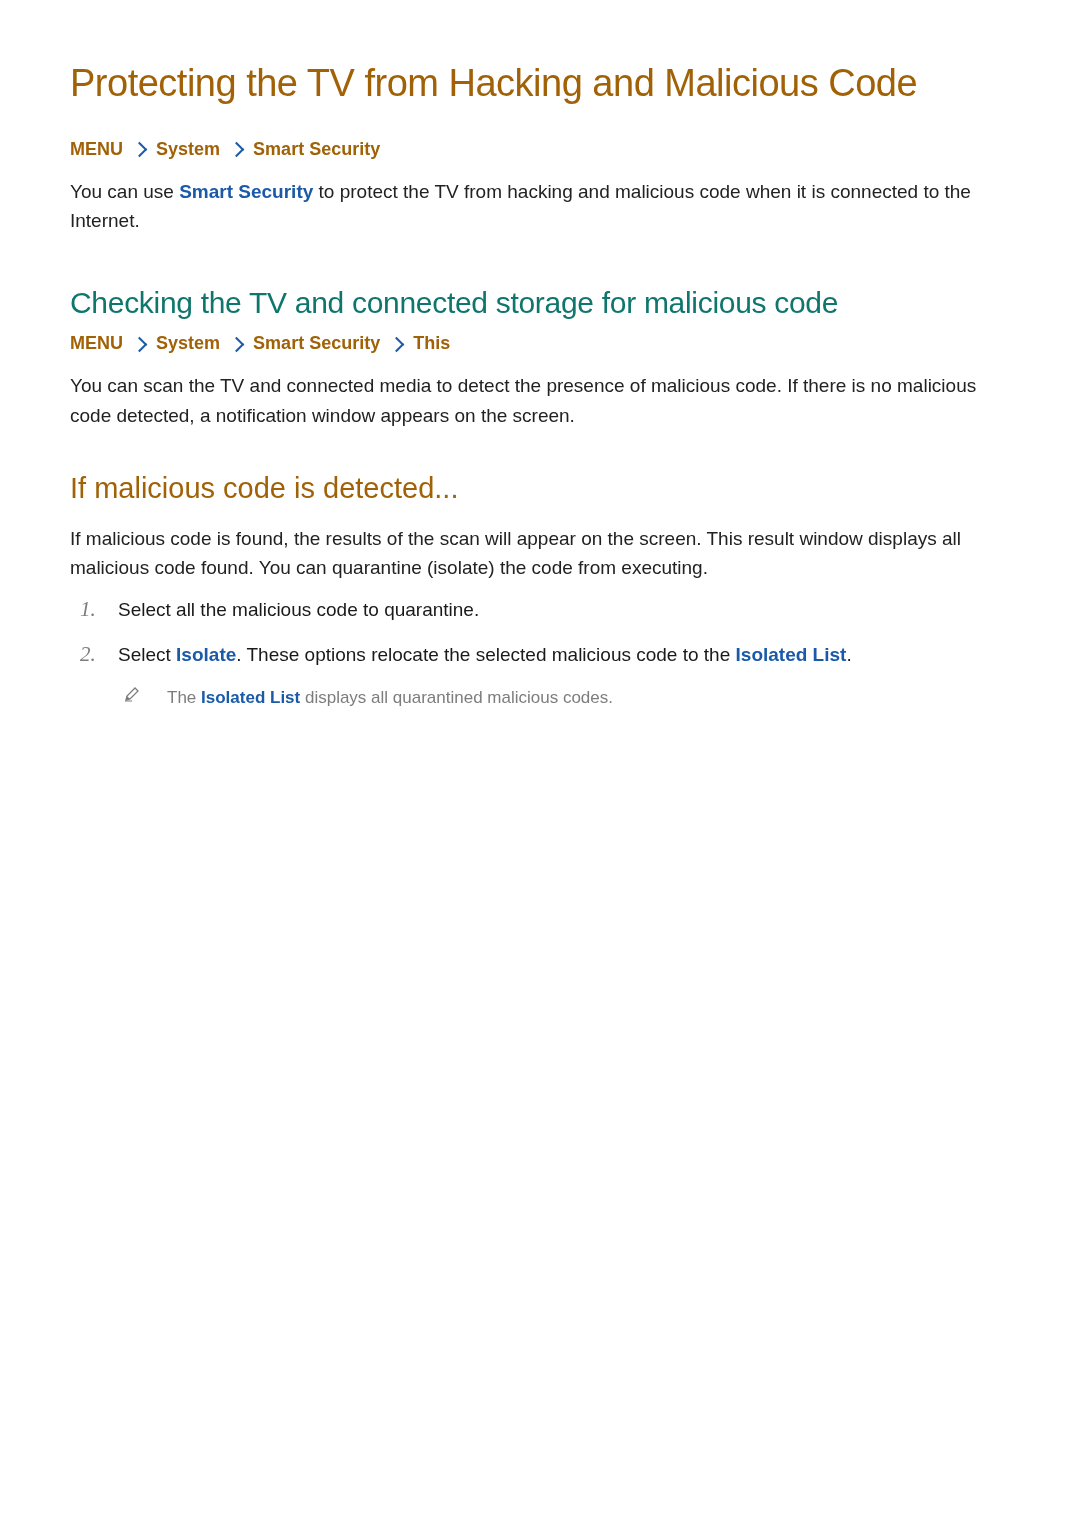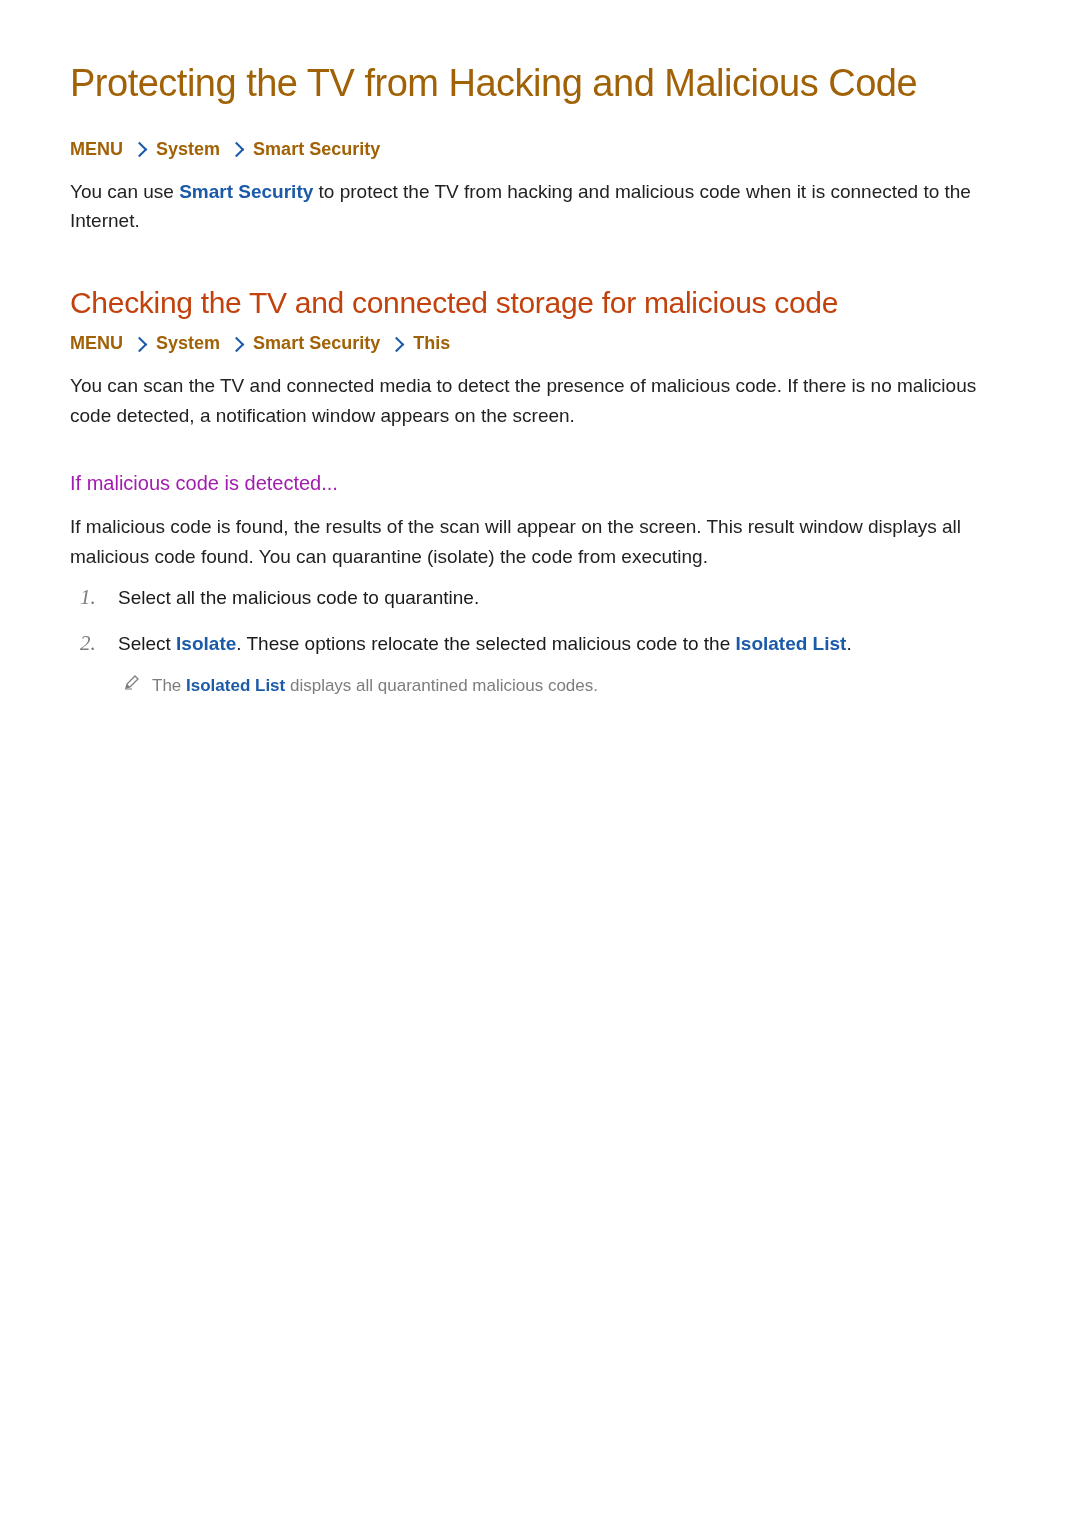--- a/index.html
+++ b/index.html
@@ -18,29 +18,29 @@
     font-size: 38px;
     font-weight: 400;
     color: #a16207;
     line-height: 1.25;
     letter-spacing: -0.5px;
   }
   h2 {
     margin: 48px 0 8px 0;
     font-size: 30px;
     font-weight: 400;
-    color: #c2410c;
+    color: #0f766e;
     line-height: 1.3;
     letter-spacing: -0.3px;
   }
   h3 {
     margin: 40px 0 16px 0;
-    font-size: 20px;
+    font-size: 29px;
     font-weight: 400;
-    color: #a21caf;
+    color: #a16207;
     line-height: 1.3;
   }
   .breadcrumb {
     font-size: 18px;
     font-weight: 700;
     color: #a16207;
     margin: 0 0 14px 0;
     line-height: 1.5;
   }
   .chev {
@@ -84,21 +84,21 @@
     top: -2px;
     font-style: italic;
     font-family: Georgia, "Times New Roman", serif;
     font-size: 21px;
     color: #7d7d7d;
   }
   .note {
     margin: 14px 0 0 6px;
     display: flex;
     align-items: flex-start;
-    gap: 12px;
+    gap: 27px;
   }
   .note .pencil {
     flex: 0 0 auto;
     margin-top: 2px;
   }
   .pencil svg { display: block; }
   .note .ntxt {
     font-size: 17px;
     color: #7d7d7d;
     line-height: 1.6;

